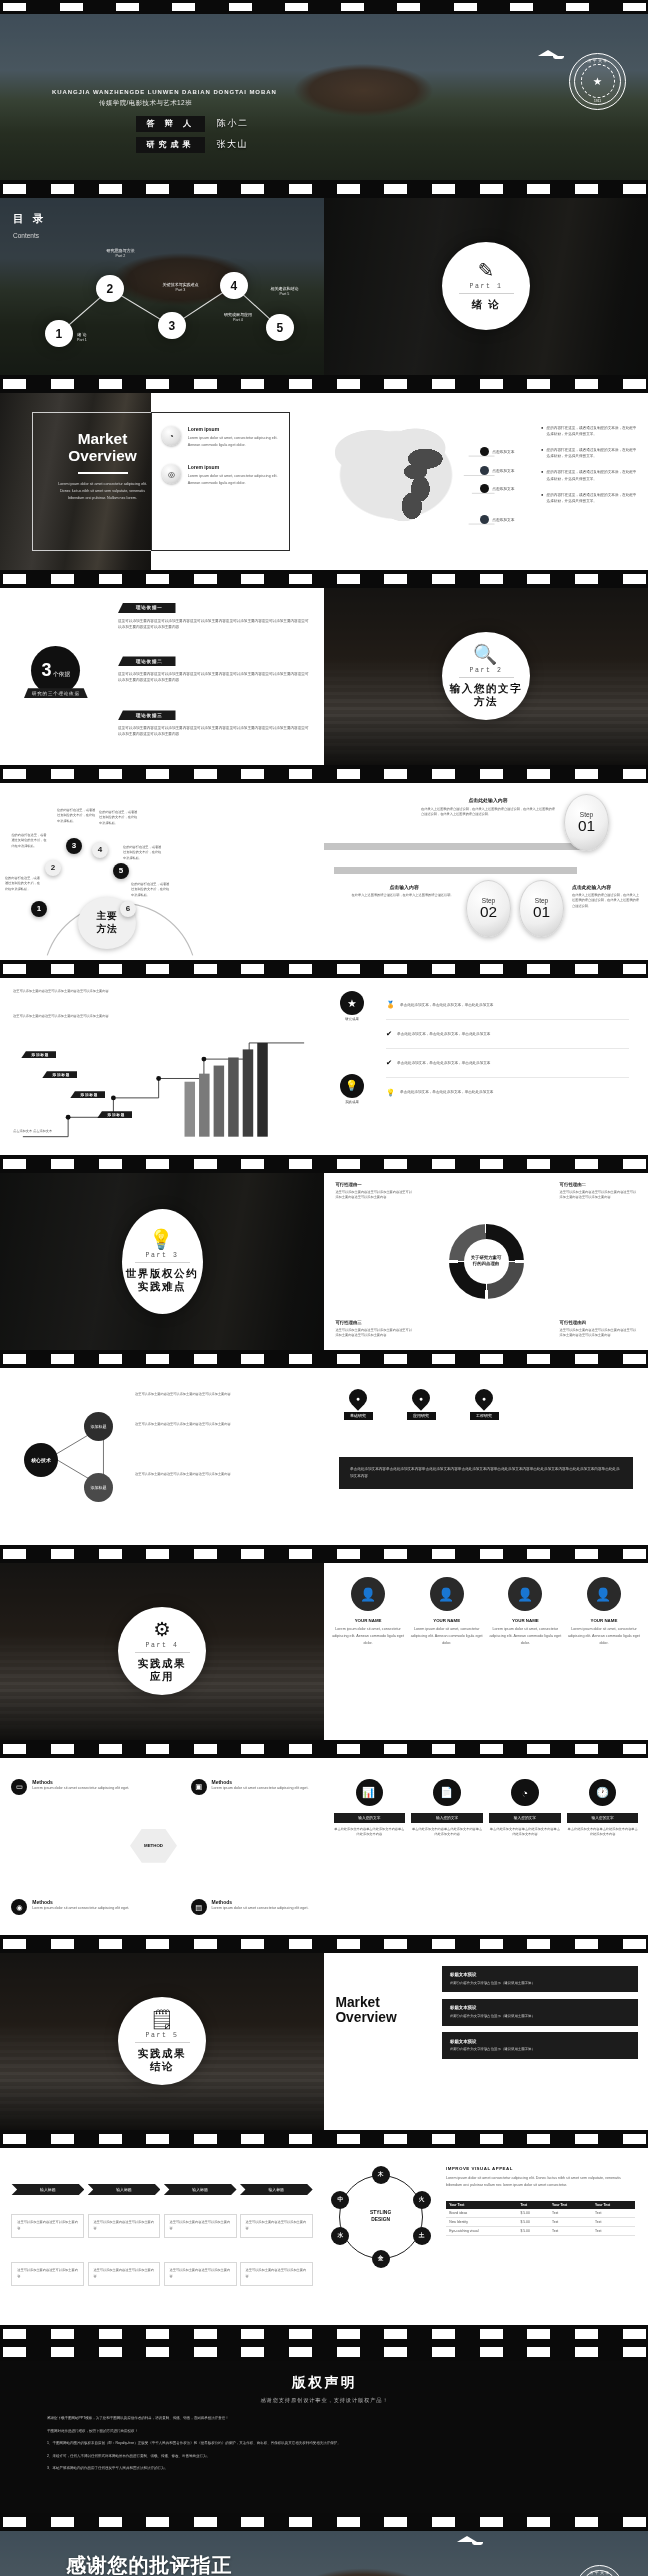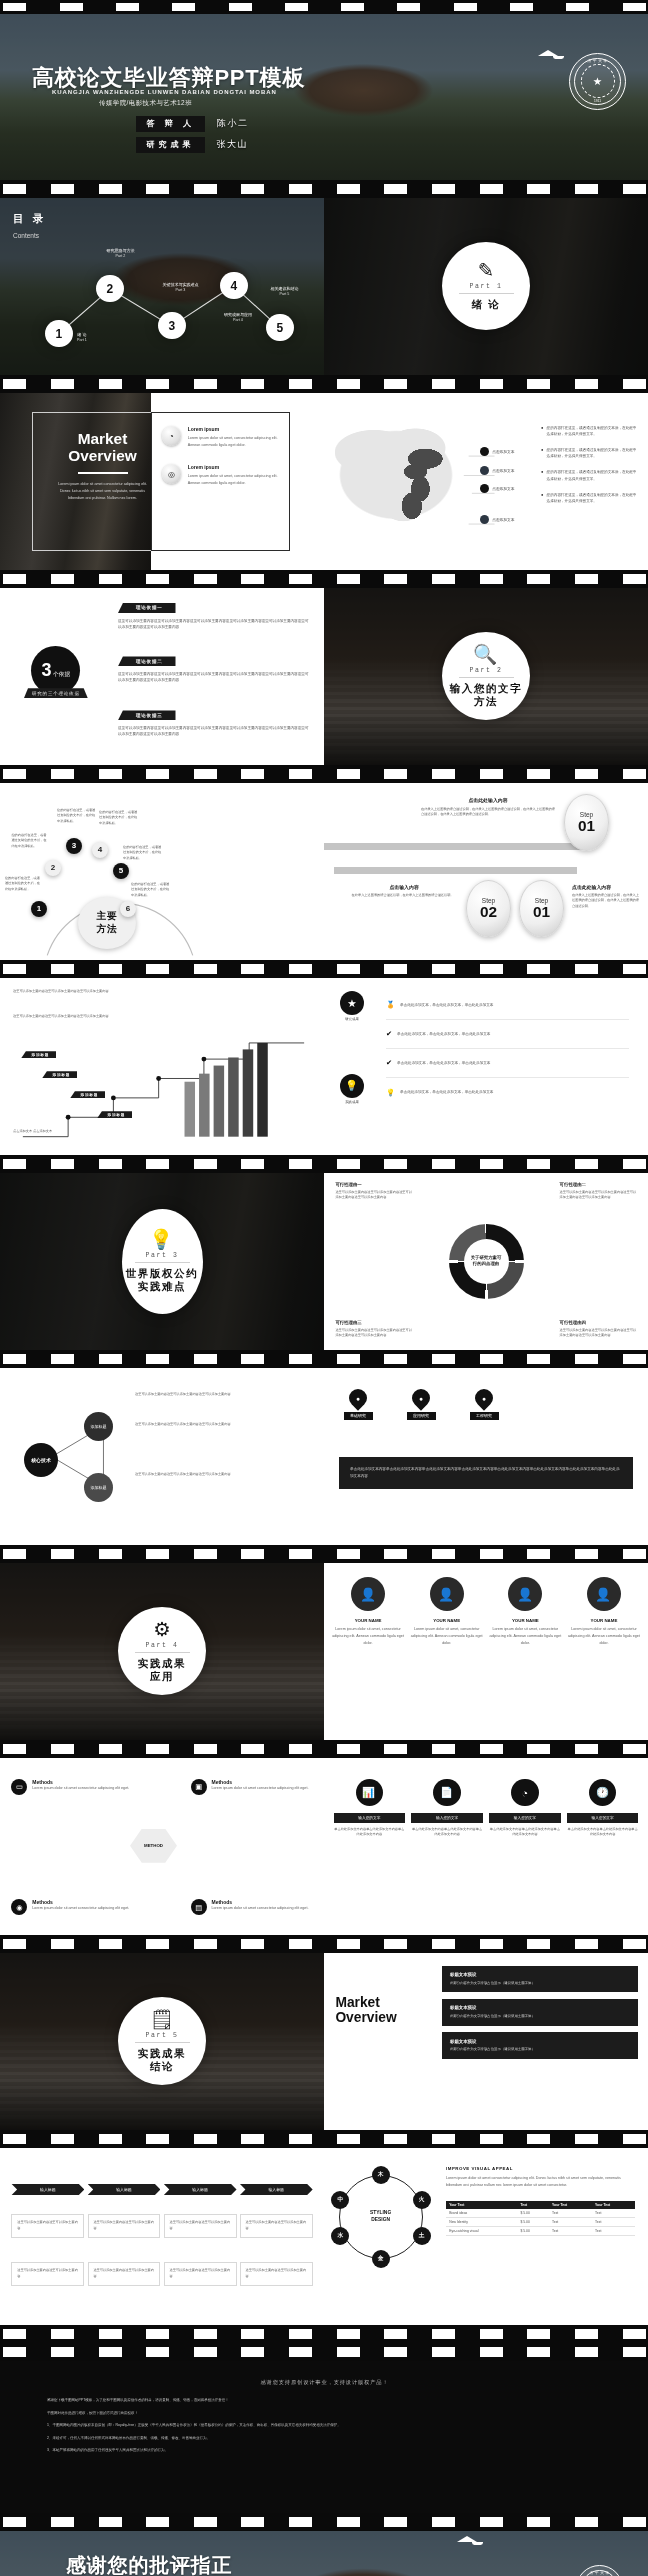--- a/index.html
+++ b/index.html
@@ -130,21 +130,21 @@
     border-left:3.2px solid transparent;border-right:3.2px solid transparent;border-top:5.7px solid inherit;
   }
 
   .step-oval{
     width:45px;height:57px;border-radius:50%;
     background:radial-gradient(circle at 35% 30%,#fff 0%,#efefef 55%,#c9c9c9 100%);
     border:0.8px solid #d4d4d4; display:flex;flex-direction:column;align-items:center;justify-content:center;
     box-shadow:0 1.6px 5.7px rgba(0,0,0,.25);
   }
   .step-oval .s{ font-size:6.5px;color:#333; }
-  .step-oval .n{ font-size:15.4px;font-weight:bold;color:#111;line-height:1; }
+  .step-oval .n{ font-size:15.4px;font-weight:normal;color:#111;line-height:1; }
   .grayband{ height:7.3px;background:#c4c4c4; }
 
   .donut{
     width:75px;height:75px;border-radius:50%;
     background:conic-gradient(#111 0deg 88deg,#fff 88deg 92deg,#4a4a4a 92deg 178deg,#fff 178deg 182deg,#111 182deg 268deg,#fff 268deg 272deg,#575757 272deg 358deg,#fff 358deg 360deg);
     display:flex;align-items:center;justify-content:center;position:relative;
   }
   .donut .hole{
     width:45px;height:45px;border-radius:50%;background:#fff;display:flex;align-items:center;
     justify-content:center;text-align:center;font-size:4.4px;font-weight:bold;color:#151515;line-height:1.5;
@@ -214,21 +214,20 @@
     <i></i>
     <i></i>
     <i></i>
     <i></i>
     <i></i>
     <i></i>
     <i></i>
 </div>
 
 <div class="slide full cover photo-campus dim">
-  <div class="cover-title z">高校论文毕业答辩PPT模板</div>
   <div class="cover-sub z">KUANGJIA WANZHENGDE LUNWEN DABIAN DONGTAI MOBAN</div>
   <div class="cover-dept z">传媒学院/电影技术与艺术12班</div>
 
   <div class="cover-line cover-l1">
     <span class="tag">答 辩 人</span>
     <span class="val">陈小二</span>
   </div>
   <div class="cover-line cover-l2">
     <span class="tag">研究成果</span>
     <span class="val">张大山</span>
@@ -1111,20 +1110,21 @@
     <i></i>
     <i></i>
     <i></i>
     <i></i>
     <i></i>
     <i></i>
     <i></i>
 </div>
 
 <div class="slide full copy-slide" style="height:152px;padding:13px 47px;">
+  <div class="copy-title">版权声明</div>
   <div class="copy-sub">感谢您支持原创设计事业，支持设计版权产品！</div>
   <div class="copy-p" style="margin-top:11.4px;">感谢您下载千图网站PPT模板，为了您和千图网以及原创作者的利益，请勿复制、传播、销售，否则将承担法律责任！</div>
   <div class="copy-p">千图网对此作品进行维权，按照下面的方式进行商用授权！</div>
   <div class="copy-p">1、千图网网站内图片的版权来自原创（即：Royalty-free）正版受《中华人民共和国著作权法》和《世界版权公约》的保护，其著作权、商标权、肖像权以及其它相关权利均受相关法律保护。</div>
   <div class="copy-p">2、未经许可，任何人不得以任何形式对本网站所有作品进行复制、转载、传播、修改、出售等商业行为。</div>
   <div class="copy-p">3、本站严禁将网站内的作品用于任何违反中华人民共和国宪法和法律的行为。</div>
 </div>
 
 <div class="film tall">
   <i></i>

